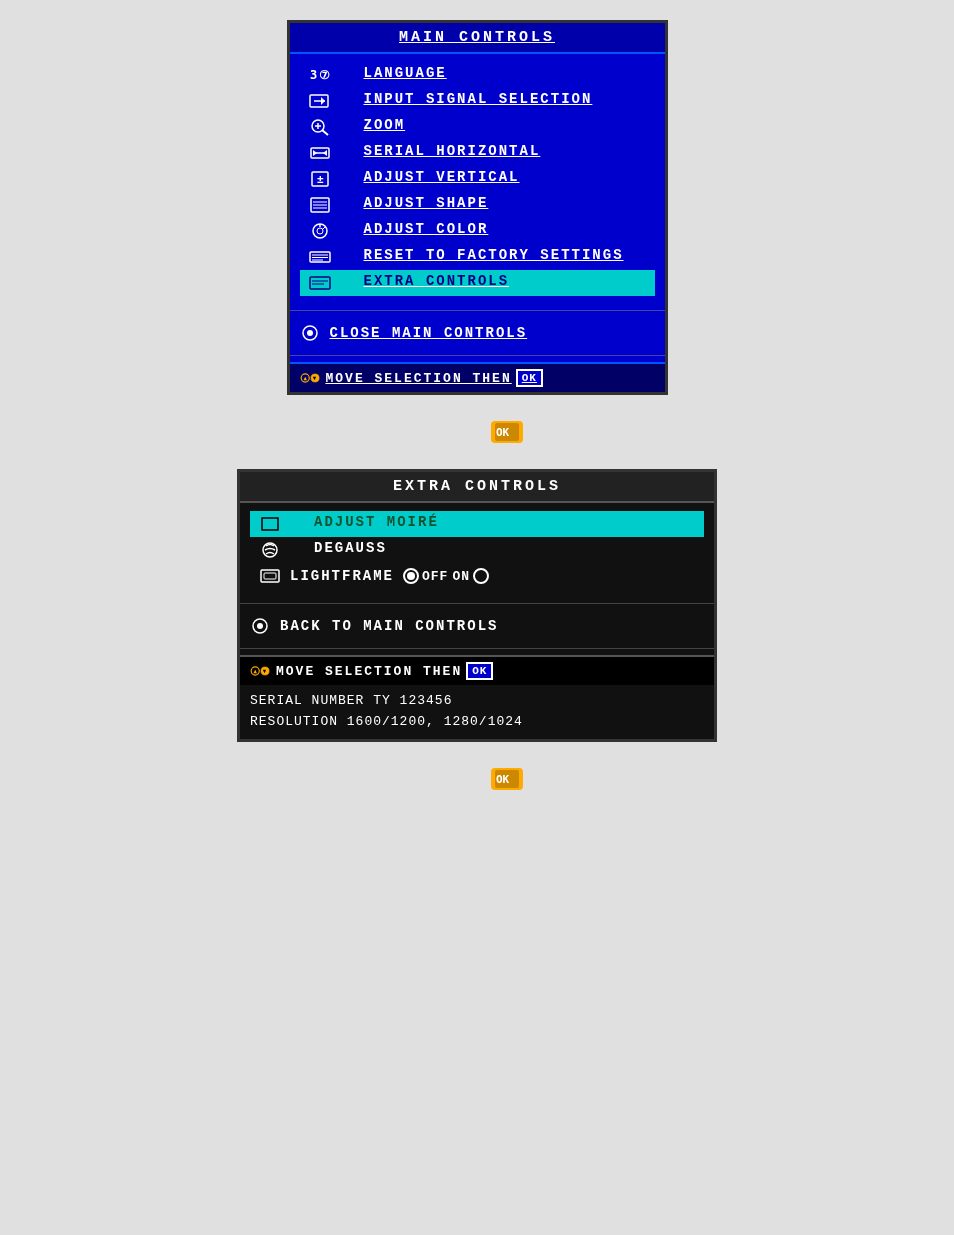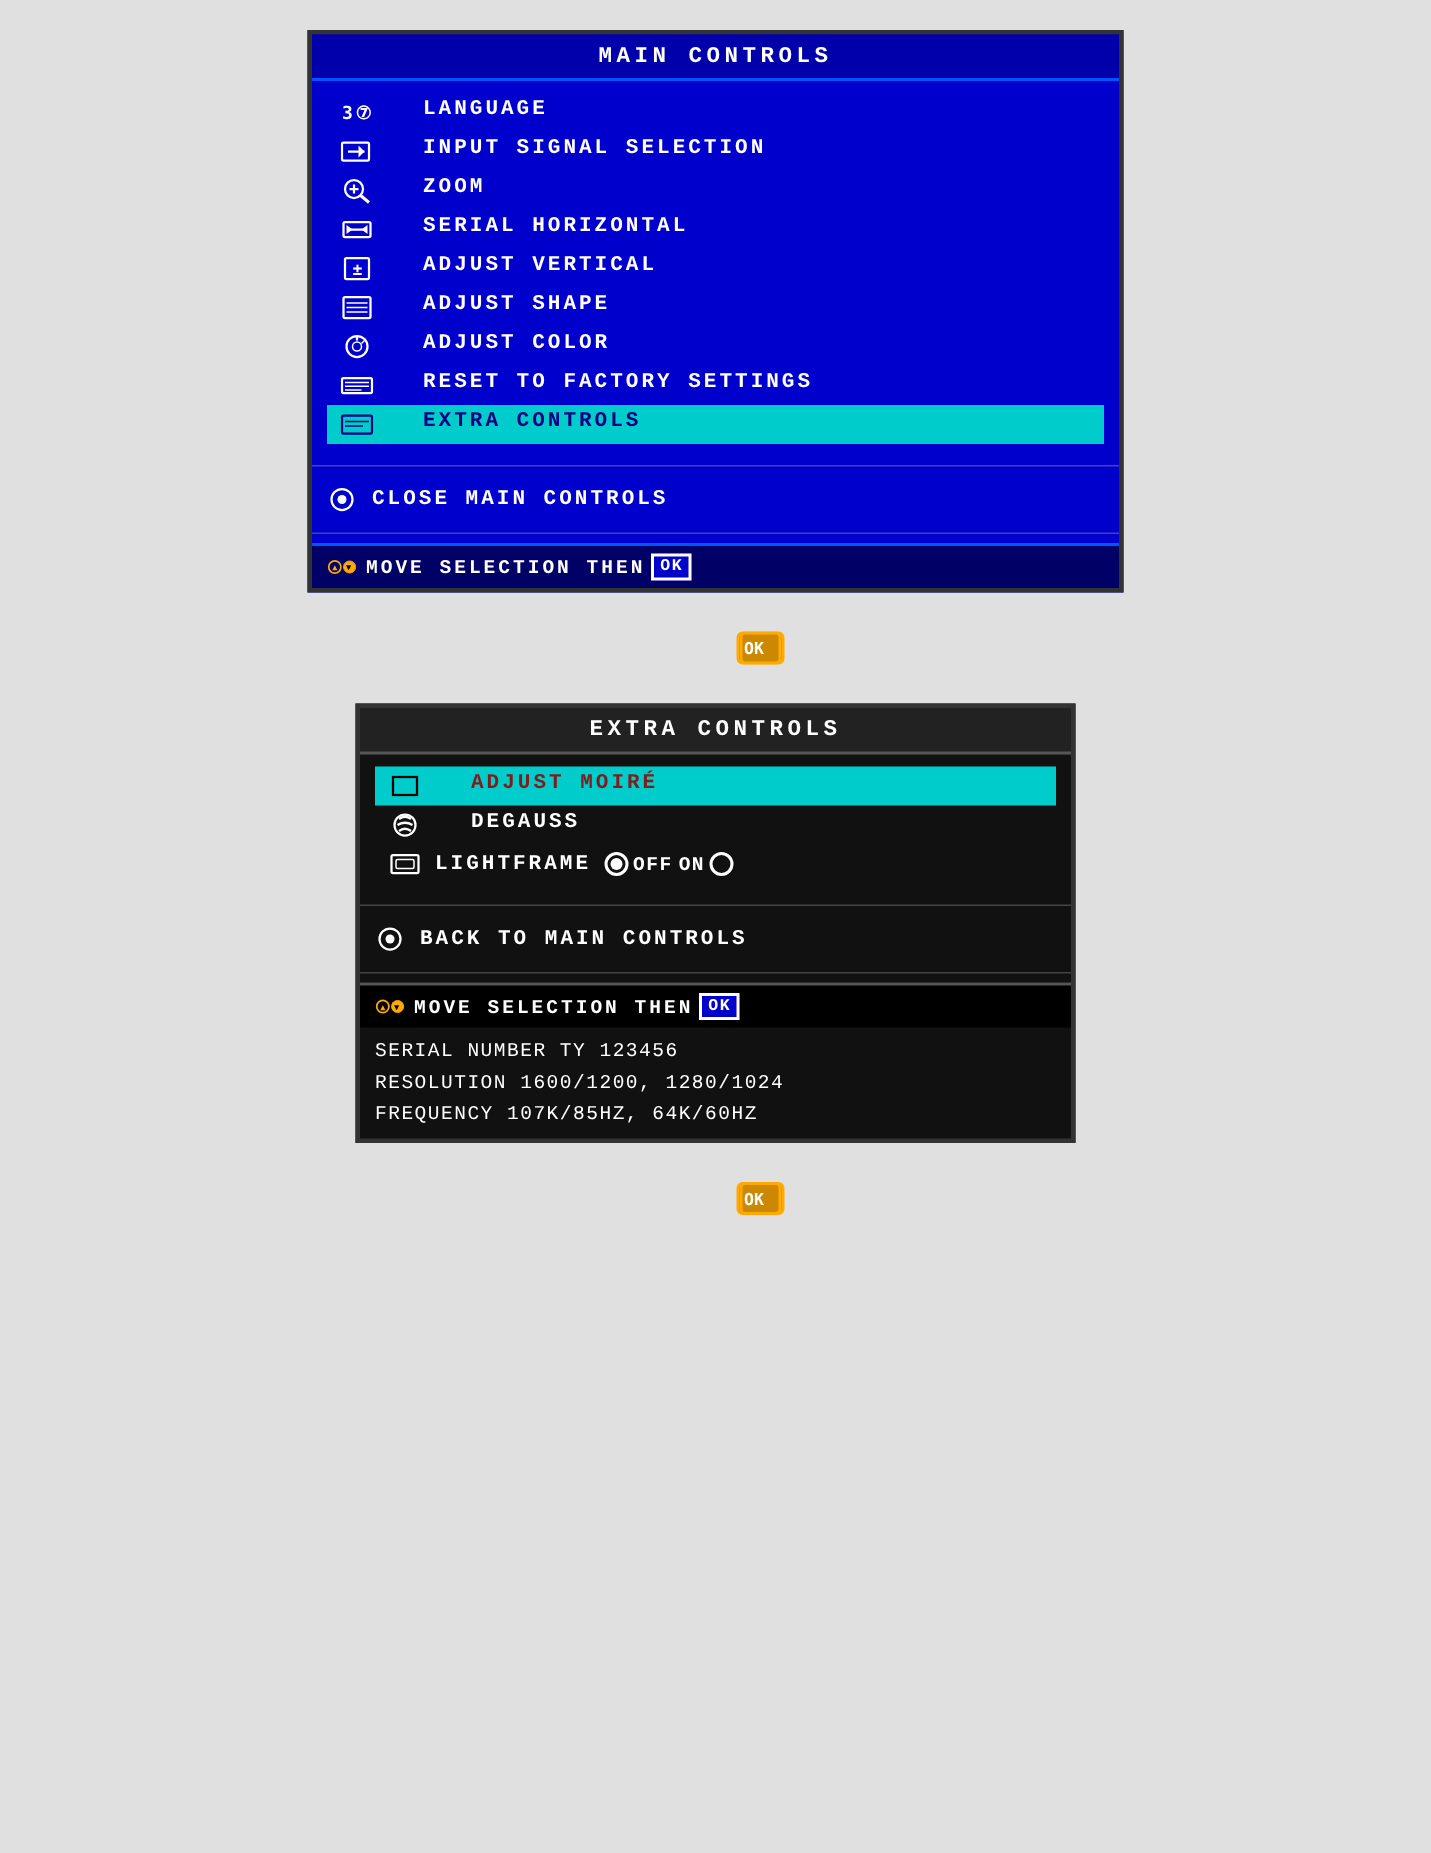--- a/index.html
+++ b/index.html
@@ -10,23 +10,24 @@
       min-height: 1235px;
       display: flex;
       flex-direction: column;
       align-items: center;
       padding: 20px;
     }
 
     .panel {
       background: #0000cc;
       border: 3px solid #333;
-      width: 544px;
+      width: 381px;
       color: white;
       margin-bottom: 16px;
+      text-decoration: underline;
     }
 
     .panel-header {
       background: #0000aa;
       text-align: center;
       padding: 6px 10px;
       font-size: 15px;
       font-weight: bold;
       letter-spacing: 3px;
       color: white;
@@ -159,21 +160,21 @@
       background: #222222;
       border-bottom: 2px solid #555;
     }
 
     .extra-panel .menu-item {
       color: white;
     }
 
     .extra-panel .menu-item.selected {
       background: #00cccc;
-      color: #7f1d1d;
+      color: #14532d;
     }
 
     .extra-panel .footer-bar {
       background: #000000;
       border-top: 2px solid #555;
     }
 
     .lightframe-row {
       display: flex;
       align-items: center;
@@ -437,21 +438,20 @@
     </span>
     <span>MOVE  SELECTION  THEN</span>
     <span class="ok-badge">
       <span>OK</span>
     </span>
   </div>
 
   <div class="info-section">
     <div>SERIAL NUMBER TY 123456</div>
     <div>RESOLUTION 1600/1200, 1280/1024</div>
-    <div>FREQUENCY 107K/85HZ, 64K/60HZ</div>
   </div>
 </div>
 
 <div style="display:flex; justify-content:flex-start; width:480px; padding-left:60px; margin-bottom:16px;">
   <div class="ok-circle">
     <svg width="28" height="22" viewBox="0 0 28 22">
       <rect x="1" y="1" width="26" height="20" rx="3" fill="#cc8800" stroke="#ffaa00" stroke-width="2"></rect>
       <text x="3" y="15" font-size="11" fill="white" font-family="monospace" font-weight="bold">OK</text>
     </svg>
   </div>

